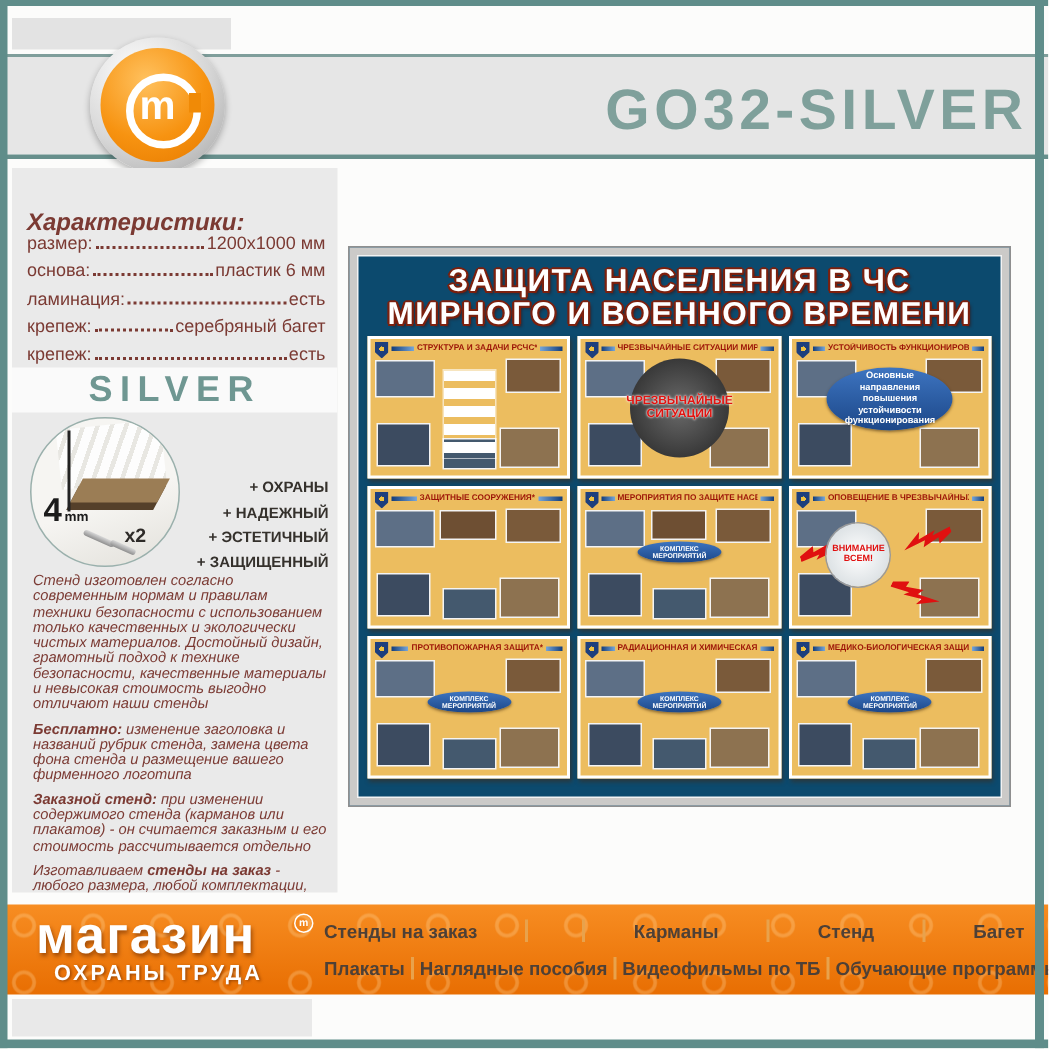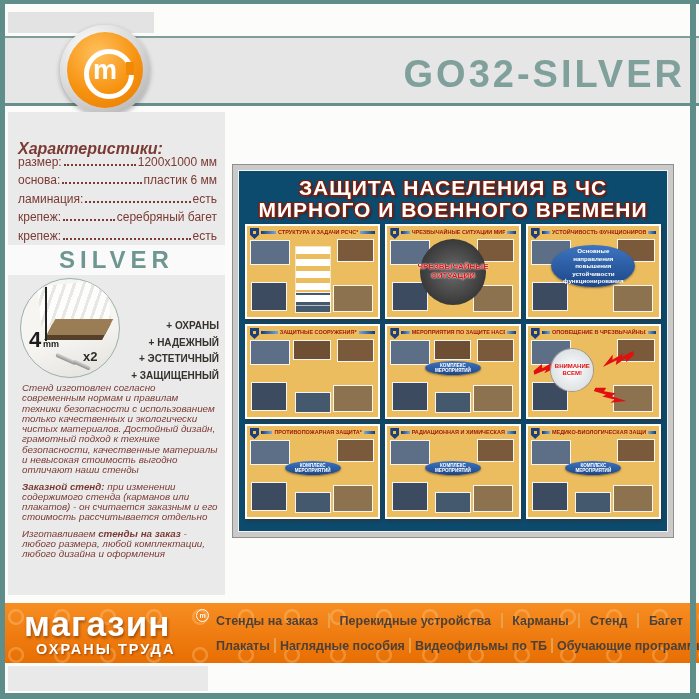--- a/index.html
+++ b/index.html
@@ -190,20 +190,21 @@
 
     <div class="features">
       <div>+ ОХРАНЫ</div>
       <div>+ НАДЕЖНЫЙ</div>
       <div>+ ЭСТЕТИЧНЫЙ</div>
       <div>+ ЗАЩИЩЕННЫЙ</div>
     </div>
 
     <div class="paras">
       <p><span>Стенд изготовлен согласно современным нормам и правилам техники безопасности с использованием только качественных и экологически чистых материалов. Достойный дизайн, грамотный подход к технике безопасности, качественные материалы и невысокая стоимость выгодно отличают наши стенды</span></p>
+      <p><b>Бесплатно:</b><span> изменение заголовка и названий рубрик стенда, замена цвета фона стенда и размещение вашего фирменного логотипа</span></p>
       <p><b>Заказной стенд:</b><span> при изменении содержимого стенда (карманов или плакатов) - он считается заказным и его стоимость рассчитывается отдельно</span></p>
       <p><span>Изготавливаем </span><b>стенды на заказ</b><span> - любого размера, любой комплектации, любого дизайна и оформления</span></p>
     </div>
   </div>
 
   <div class="abs poster">
     <div class="poster-title">
       <div>ЗАЩИТА НАСЕЛЕНИЯ В ЧС</div>
       <div>МИРНОГО И ВОЕННОГО ВРЕМЕНИ</div>
     </div>
@@ -367,21 +368,20 @@
   </div>
 
   <div class="abs footer">
     <div class="brand">магазин</div>
     <div class="brand-mark">m</div>
     <div class="brand2">ОХРАНЫ ТРУДА</div>
     <div class="menu">
       <div class="menu-row">
         <span class="menu-item">Стенды на заказ</span>
         <span class="msep"></span>
-        <span class="menu-item">Перекидные устройства</span>
         <span class="msep"></span>
         <span class="menu-item">Карманы</span>
         <span class="msep"></span>
         <span class="menu-item">Стенд</span>
         <span class="msep"></span>
         <span class="menu-item">Багет</span>
       </div>
       <div class="menu-row">
         <span class="menu-item">Плакаты</span>
         <span class="msep"></span>

